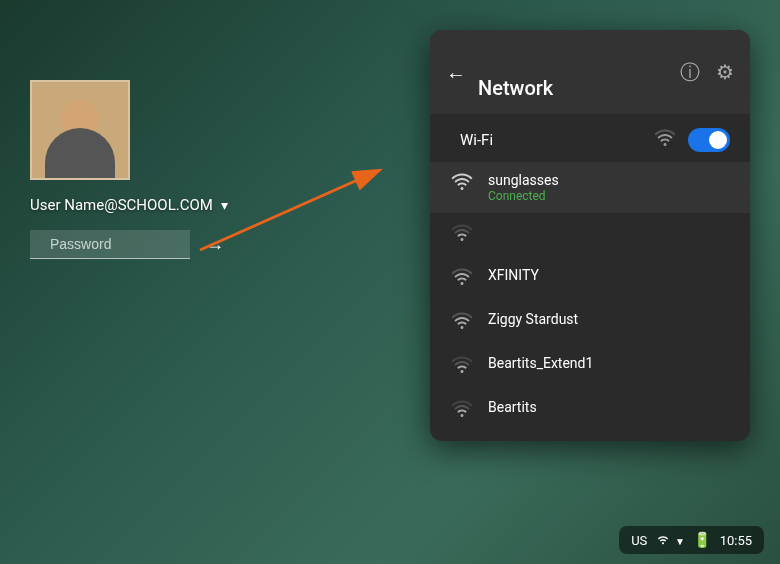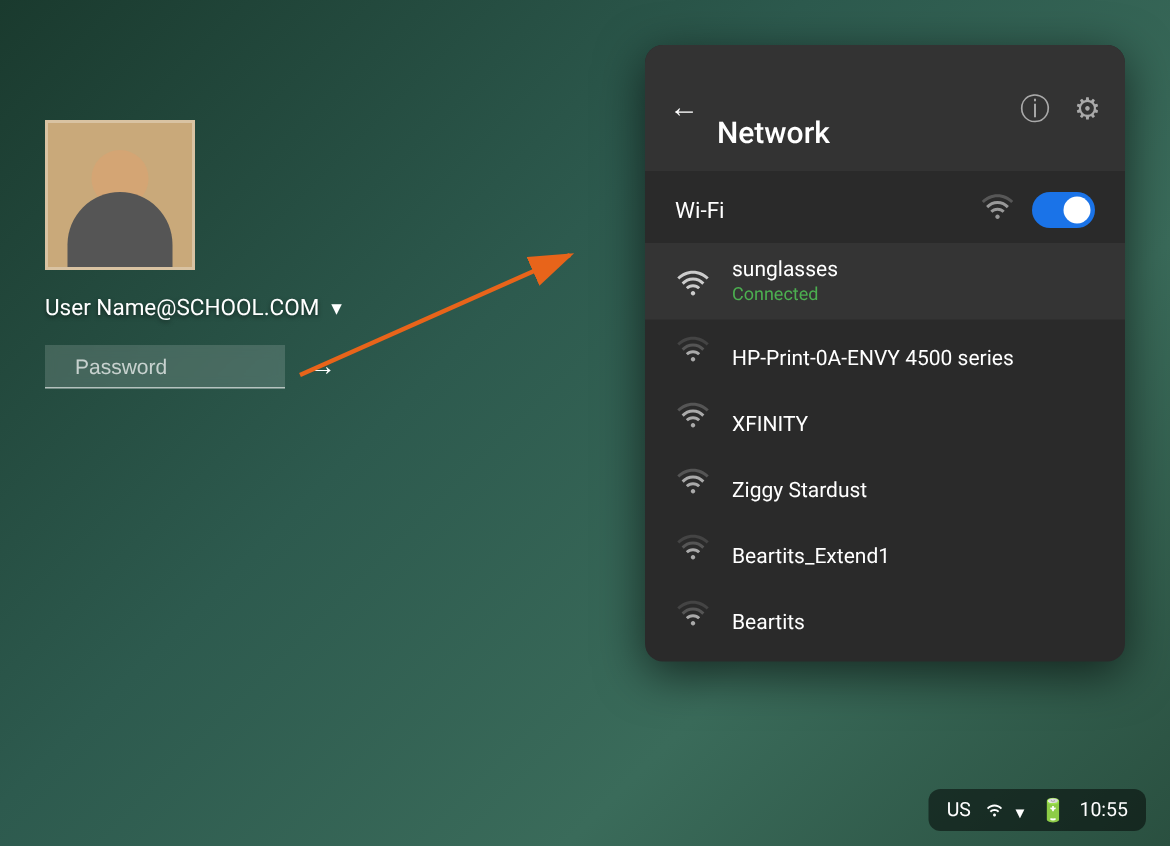--- a/index.html
+++ b/index.html
@@ -171,20 +171,21 @@
       cursor: pointer;
       margin-left: 4px;
     }
 
     
     .wifi-section-header {
       display: flex;
       align-items: center;
       justify-content: space-between;
       padding: 14px 20px 10px 20px;
+      margin-left: 10px;
     }
 
     .wifi-label {
       color: white;
       font-size: 15px;
       font-weight: 400;
     }
 
     .wifi-controls {
       display: flex;
@@ -217,21 +218,21 @@
       border-radius: 50%;
     }
 
     
     .network-list {
       padding: 0 0 8px 0;
     }
 
     .network-item {
       display: flex;
-      align-items: flex-end;
+      align-items: flex-start;
       padding: 10px 20px;
       cursor: pointer;
       gap: 14px;
       transition: background 0.15s;
     }
 
     .network-item.connected {
       background: rgba(255,255,255,0.05);
     }
 
@@ -379,23 +380,20 @@
 
     <div class="network-item">
       <span class="wifi-signal-icon">
         <svg width="22" height="18" viewBox="0 0 22 18" fill="none" xmlns="http://www.w3.org/2000/svg">
           <path d="M11 14c-.8 0-1.5.7-1.5 1.5S10.2 17 11 17s1.5-.7 1.5-1.5S11.8 14 11 14z" fill="#aaa"></path>
           <path d="M11 9.5c-1.9 0-3.6.8-4.8 2l1.4 1.4C8.5 12 9.7 11.5 11 11.5s2.5.5 3.4 1.4l1.4-1.4C14.6 10.3 12.9 9.5 11 9.5z" fill="#aaa"></path>
           <path d="M11 5C8 5 5.3 6.3 3.4 8.4l1.4 1.4C6.4 8 8.6 7 11 7s4.6 1 6.2 2.8l1.4-1.4C16.7 6.3 14 5 11 5z" fill="#555"></path>
           <path d="M11 0.5C6.9.5 3.2 2.2.5 5l1.4 1.4C4.2 4.1 7.4 2.5 11 2.5s6.8 1.6 9.1 3.9L21.5 5C18.8 2.2 15.1.5 11 .5z" fill="#444"></path>
         </svg>
       </span>
-      <div class="network-info">
-        <span class="network-name">HP-Print-0A-ENVY 4500 series</span>
-      </div>
     </div>
 
     <div class="network-item">
       <span class="wifi-signal-icon">
         <svg width="22" height="18" viewBox="0 0 22 18" fill="none" xmlns="http://www.w3.org/2000/svg">
           <path d="M11 14c-.8 0-1.5.7-1.5 1.5S10.2 17 11 17s1.5-.7 1.5-1.5S11.8 14 11 14z" fill="#aaa"></path>
           <path d="M11 9.5c-1.9 0-3.6.8-4.8 2l1.4 1.4C8.5 12 9.7 11.5 11 11.5s2.5.5 3.4 1.4l1.4-1.4C14.6 10.3 12.9 9.5 11 9.5z" fill="#aaa"></path>
           <path d="M11 5C8 5 5.3 6.3 3.4 8.4l1.4 1.4C6.4 8 8.6 7 11 7s4.6 1 6.2 2.8l1.4-1.4C16.7 6.3 14 5 11 5z" fill="#aaa"></path>
           <path d="M11 0.5C6.9.5 3.2 2.2.5 5l1.4 1.4C4.2 4.1 7.4 2.5 11 2.5s6.8 1.6 9.1 3.9L21.5 5C18.8 2.2 15.1.5 11 .5z" fill="#555"></path>
         </svg>

